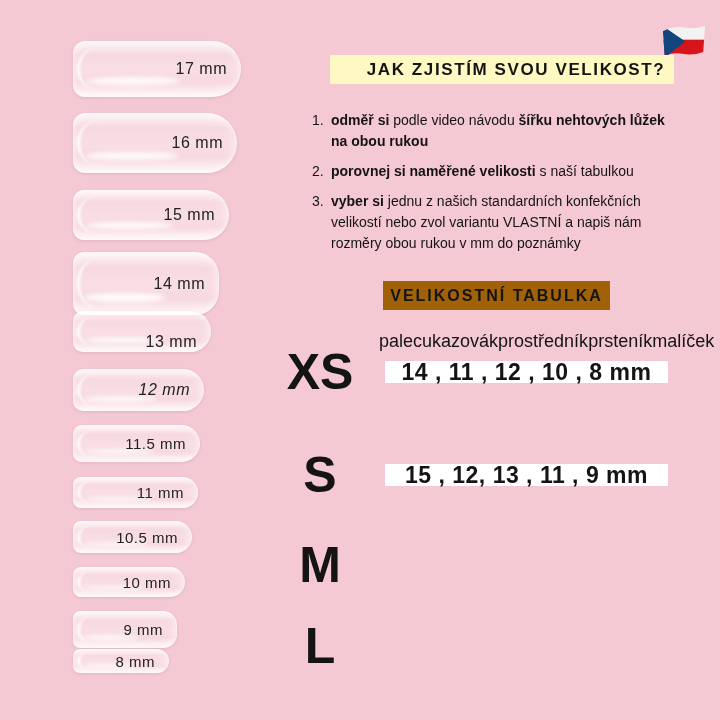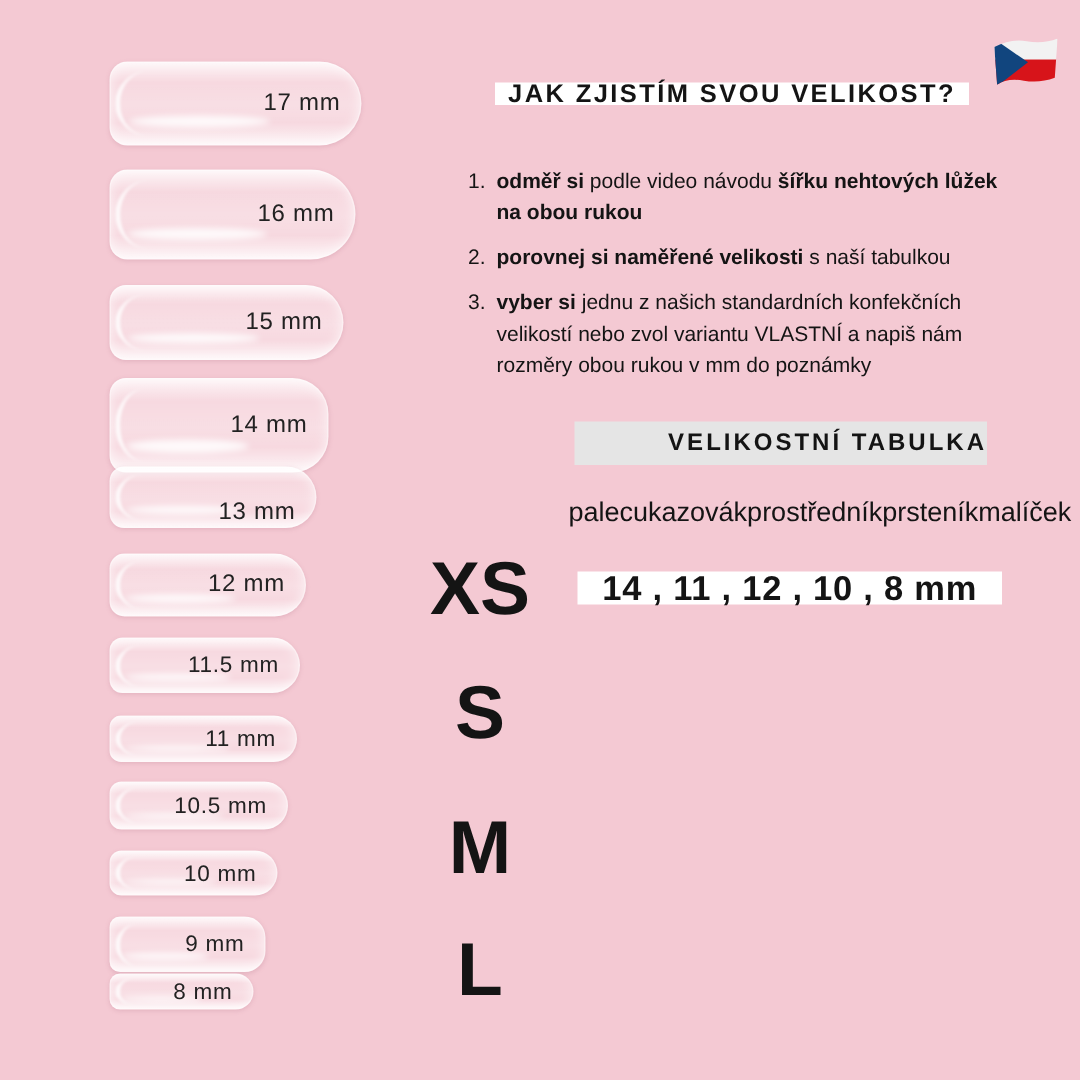--- a/index.html
+++ b/index.html
@@ -30,65 +30,65 @@
     content:"";position:absolute;left:3px;top:10%;bottom:10%;width:26%;
     border-radius:50%;border-left:3px solid rgba(255,255,255,0.85);
     filter:blur(1px);
   }
   .nail-label{font-size:16px;color:#222;letter-spacing:0.5px;position:relative;z-index:2;}
   .n1{top:41px;height:56px;width:168px;border-radius:12px 28px 28px 12px;}
   .n2{top:113px;height:60px;width:164px;border-radius:12px 30px 30px 12px;}
   .n3{top:190px;height:50px;width:156px;border-radius:11px 25px 25px 11px;}
   .n4{top:252px;height:63px;width:146px;border-radius:11px 24px 24px 11px;}
   .n5{top:311px;height:41px;width:138px;border-radius:10px 21px 21px 10px;align-items:flex-end;}
-  .n6{top:369px;height:42px;width:131px;border-radius:10px 21px 21px 10px;}
+  .n6{top:369px;height:42px;width:131px;border-radius:10px 21px 21px 10px;font-style:italic;}
   .n7{top:425px;height:37px;width:127px;border-radius:9px 19px 19px 9px;}
   .n8{top:477px;height:31px;width:125px;border-radius:8px 16px 16px 8px;}
   .n9{top:521px;height:32px;width:119px;border-radius:8px 16px 16px 8px;}
   .n10{top:567px;height:30px;width:112px;border-radius:8px 15px 15px 8px;}
   .n11{top:611px;height:37px;width:104px;border-radius:7px 14px 14px 7px;}
   .n12{top:649px;height:24px;width:96px;border-radius:7px 12px 12px 7px;}
   .n7 .nail-label,.n8 .nail-label,.n9 .nail-label,.n10 .nail-label,.n11 .nail-label,.n12 .nail-label{font-size:15px;}
 
   
   .flag{position:absolute;left:661px;top:24px;width:45px;height:37px;}
 
   
   .title-box{
-    position:absolute;left:330px;top:55px;width:316px;height:15px;
-    background:#ffffff;display:flex;align-items:center;justify-content:center;
+    position:absolute;left:330px;top:55px;width:316px;height:29px;
+    background:#fef9c3;display:flex;align-items:center;justify-content:center;padding-left:28px;
   }
   .title-box h1{
     margin:0;font-size:17px;font-weight:bold;color:#141414;letter-spacing:1.6px;white-space:nowrap;
   }
 
   
   .steps{position:absolute;left:312px;top:110px;width:358px;font-size:14px;line-height:1.5;color:#141414;}
   .step{display:flex;margin-bottom:9px;}
   .step-num{flex:none;width:19px;}
   .step-body{flex:1;}
   .b{font-weight:bold;}
 
   
   .tab-box{
     position:absolute;left:383px;top:281px;width:227px;height:29px;
-    background:#e5e5e5;display:flex;align-items:center;justify-content:flex-end;padding-left:48px;
+    background:#a16207;display:flex;align-items:center;justify-content:center;
   }
   .tab-box h2{margin:0;font-size:16px;font-weight:bold;color:#141414;letter-spacing:2px;white-space:nowrap;}
 
   
   .fingers{
     position:absolute;left:379px;top:331px;width:229px;
     display:flex;justify-content:space-between;
     font-size:18px;color:#141414;
   }
 
   
   .size-row{position:absolute;left:270px;width:400px;height:22px;}
-  .r1{top:381px;}
+  .r1{top:361px;}
   .r2{top:464px;}
   .r3{top:554px;}
   .r4{top:635px;}
   .size-letter{
     position:absolute;left:0;width:100px;top:50%;transform:translateY(-50%);
     text-align:center;font-size:50px;font-weight:bold;color:#141414;line-height:1;
   }
   .size-strip{
     position:absolute;left:115px;width:283px;height:22px;background:#ffffff;
     display:flex;align-items:center;justify-content:center;overflow:visible;
@@ -182,19 +182,22 @@
 </div>
 
 <div class="size-row r1">
   <div class="size-letter">XS</div>
   <div class="size-strip">
     <span class="size-values">14 , 11 , 12 , 10 , 8 mm</span>
   </div>
 </div>
 <div class="size-row r2">
   <div class="size-letter">S</div>
+  <div class="size-strip">
+    <span class="size-values">15 , 12, 13 , 11 , 9 mm</span>
+  </div>
 </div>
 <div class="size-row r3">
   <div class="size-letter">M</div>
 </div>
 <div class="size-row r4">
   <div class="size-letter">L</div>
 </div>
 
 </body></html>

